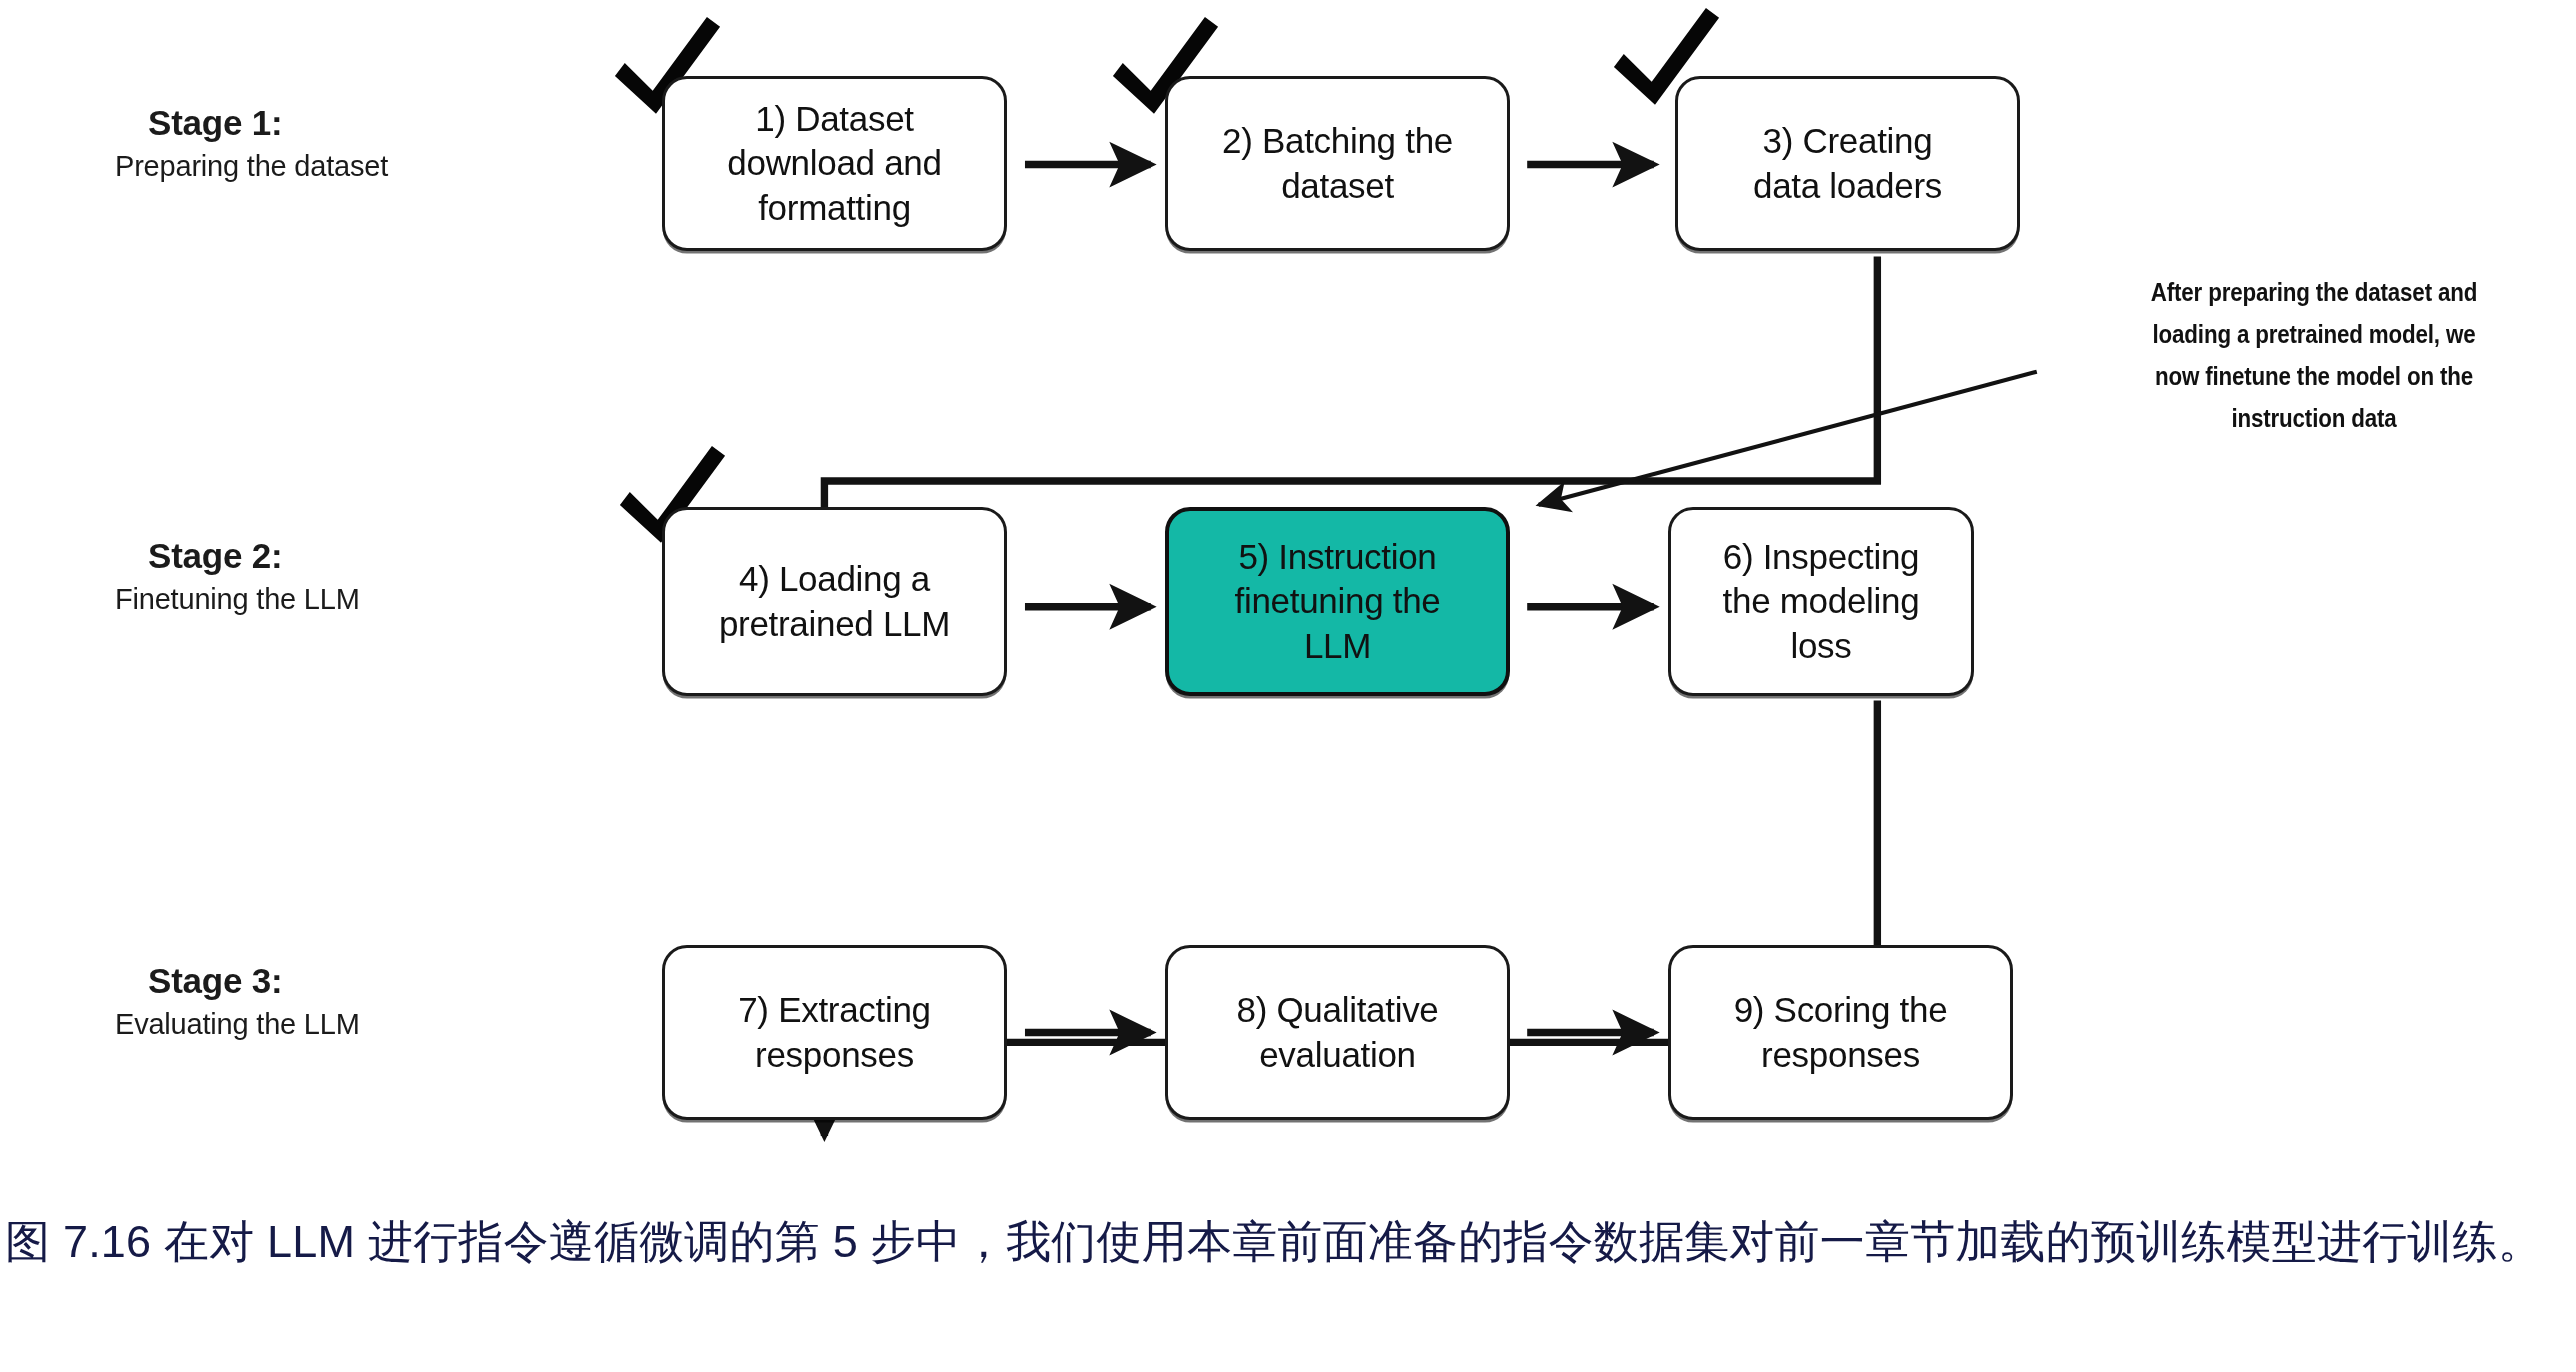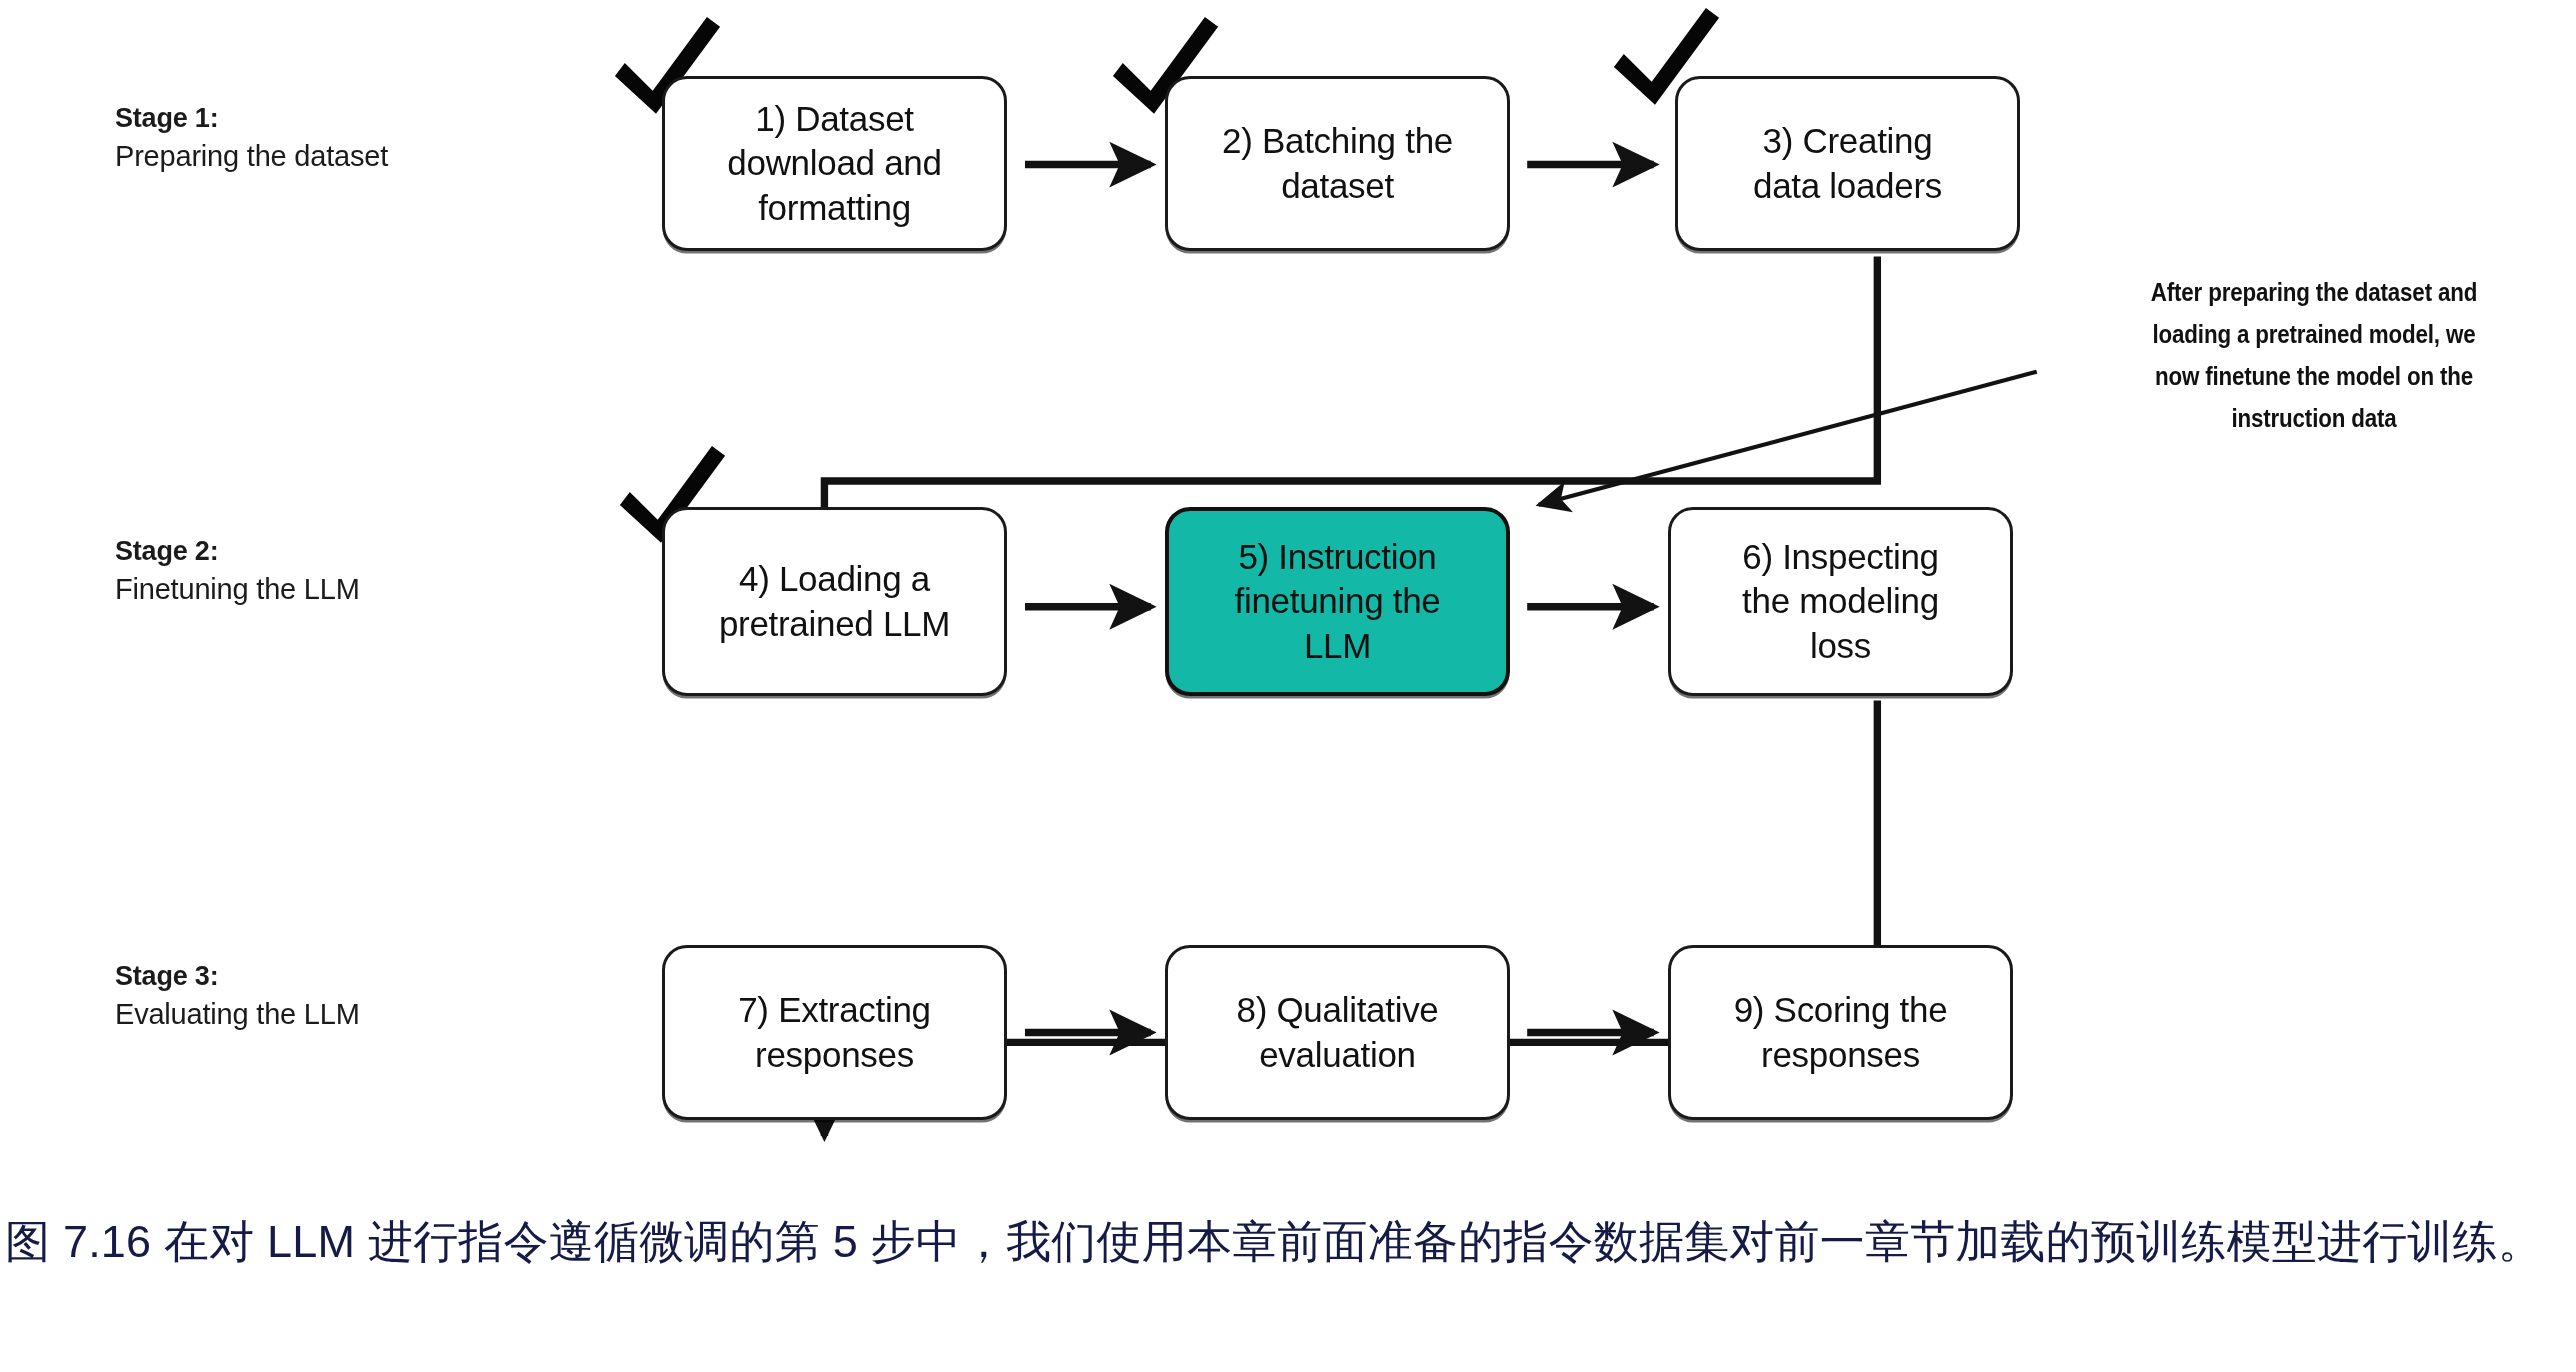--- a/index.html
+++ b/index.html
@@ -31,22 +31,23 @@
   .stage-label {
     position: absolute;
     font-family: "Liberation Sans", sans-serif;
     color: #1b1b1b;
     line-height: 1.22;
     white-space: nowrap;
   }
   .stage-label .stage-title {
     display: block;
     font-weight: bold;
-    font-size: 27px;
+    font-size: 35px;
     letter-spacing: -0.2px;
+    margin-left: 33px;
   }
   .stage-label .stage-sub {
     display: block;
     font-weight: normal;
     font-size: 29px;
     letter-spacing: -0.2px;
     margin-top: 4.1px;
   }
   .node {
     position: absolute;
@@ -181,21 +182,21 @@
     <span class="node-text">4) Loading a
 pretrained LLM</span>
   </div>
 
   <div class="node highlight" style="left:1165px; top:507px; width:345px; height:189px;">
     <span class="node-text">5) Instruction
 finetuning the
 LLM</span>
   </div>
 
-  <div class="node" style="left:1668px; top:507px; width:345px; height:189px;">
+  <div class="node" style="left:1668px; top:507px; width:306px; height:189px;">
     <span class="node-text">6) Inspecting
 the modeling
 loss</span>
   </div>
 
   <div class="node" style="left:662px; top:945px; width:345px; height:175px;">
     <span class="node-text">7) Extracting
 responses</span>
   </div>
 

